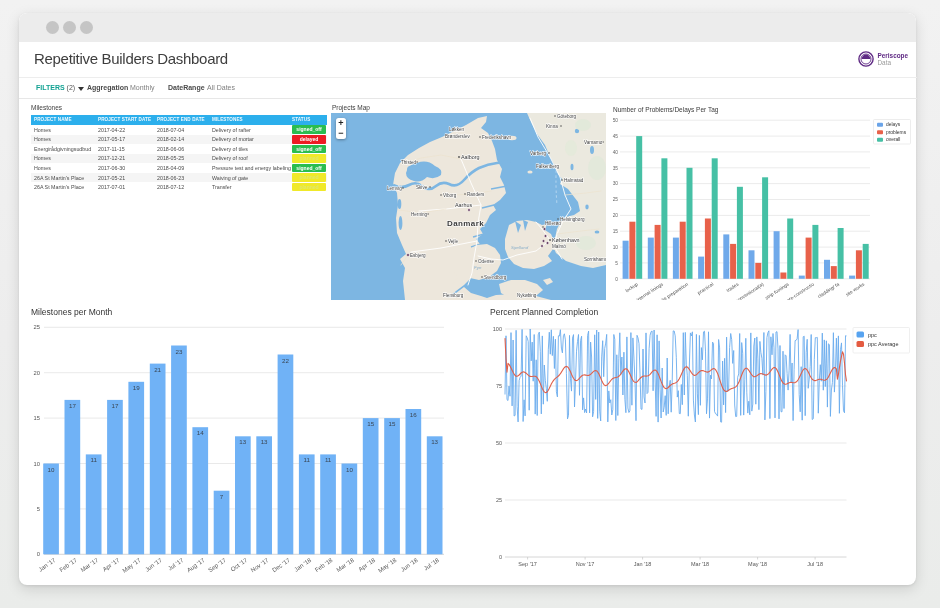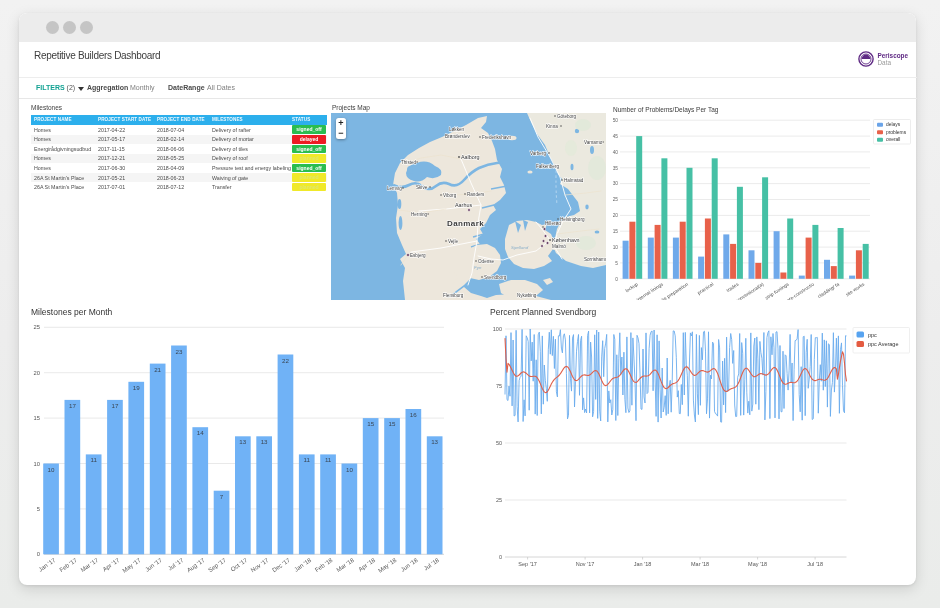--- a/index.html
+++ b/index.html
@@ -1,20 +1,20 @@
 <!DOCTYPE html>
 <html><head><meta charset="utf-8">
 <style>
 * { margin:0; padding:0; box-sizing:border-box; }
 html,body { width:940px; height:608px; font-family:"Liberation Sans", sans-serif; }
 body { background:linear-gradient(180deg,#f2f2f2 0%,#ededed 55%,#eaecea 100%); position:relative; overflow:hidden; }
 #win { position:absolute; left:19px; top:13px; width:897px; height:572px; background:#fff; border-radius:8px; box-shadow:0 4px 14px rgba(0,0,0,0.13), 0 1px 3px rgba(0,0,0,0.08); overflow:hidden; }
 #titlebar { position:absolute; left:0; top:0; right:0; height:29px; background:#ececec; border-radius:8px 8px 0 0; }
 .dot { position:absolute; top:8px; width:13px; height:13px; border-radius:50%; background:#c5c5c5; }
-#hdr-title { position:absolute; left:34px; top:50px; font-size:10px; color:#3e3e3e; letter-spacing:-0.3px; }
+#hdr-title { position:absolute; left:34px; top:50px; font-size:15px; color:#3e3e3e; letter-spacing:-0.3px; }
 #logo { position:absolute; left:856px; top:48px; }
 #filters { position:absolute; left:19px; right:23px; top:77px; height:22px; border-top:1px solid #ededed; border-bottom:1px solid #e7e7e7; }
 #filters .ft { position:absolute; top:6px; font-size:7px; }
 .chip { display:block; height:8.6px; border-radius:1px; color:#fff; font-size:5px; font-weight:bold; text-align:center; line-height:9px; }
 .chip-g { background:#2abd50; }
 .chip-r { background:#ed1c24; }
 .chip-y { background:#f0e92a; color:#e0e86a; }
 #mtable { position:absolute; left:31px; top:114.5px; width:296px; font-size:5.3px; color:#4a4a4a; white-space:nowrap; }
 #mhead { height:10.5px; background:#2cafec; color:rgba(255,255,255,0.92); font-size:4.6px; font-weight:bold; letter-spacing:0.1px; }
 .trow { height:9.57px; }
@@ -411,21 +411,21 @@
 <text transform="translate(266.5,261) rotate(-35)" text-anchor="end" font-size="6" fill="#555">Dec '17</text>
 <text transform="translate(287.8,261) rotate(-35)" text-anchor="end" font-size="6" fill="#555">Jan '18</text>
 <text transform="translate(309.1,261) rotate(-35)" text-anchor="end" font-size="6" fill="#555">Feb '18</text>
 <text transform="translate(330.4,261) rotate(-35)" text-anchor="end" font-size="6" fill="#555">Mar '18</text>
 <text transform="translate(351.7,261) rotate(-35)" text-anchor="end" font-size="6" fill="#555">Apr '18</text>
 <text transform="translate(373.0,261) rotate(-35)" text-anchor="end" font-size="6" fill="#555">May '18</text>
 <text transform="translate(394.3,261) rotate(-35)" text-anchor="end" font-size="6" fill="#555">Jun '18</text>
 <text transform="translate(415.6,261) rotate(-35)" text-anchor="end" font-size="6" fill="#555">Jul '18</text>
 </svg>
 
-<div class="ptitle2" style="left:490px;top:307px;">Percent Planned Svendborg</div>
+<div class="ptitle2" style="left:490px;top:307px;">Percent Planned Completion</div>
 <svg style="position:absolute;left:482px;top:300px;" width="434" height="290" viewBox="0 0 434 290">
 <line x1="23" y1="257.0" x2="364.5" y2="257.0" stroke="#ccc" stroke-width="0.8"></line>
 <text x="20" y="259.0" text-anchor="end" font-size="5.5" fill="#555">0</text>
 <line x1="23" y1="200.0" x2="364.5" y2="200.0" stroke="#e3e3e3" stroke-width="0.8"></line>
 <text x="20" y="202.0" text-anchor="end" font-size="5.5" fill="#555">25</text>
 <line x1="23" y1="143.0" x2="364.5" y2="143.0" stroke="#e3e3e3" stroke-width="0.8"></line>
 <text x="20" y="145.0" text-anchor="end" font-size="5.5" fill="#555">50</text>
 <line x1="23" y1="86.0" x2="364.5" y2="86.0" stroke="#e3e3e3" stroke-width="0.8"></line>
 <text x="20" y="88.0" text-anchor="end" font-size="5.5" fill="#555">75</text>
 <line x1="23" y1="29.0" x2="364.5" y2="29.0" stroke="#e3e3e3" stroke-width="0.8"></line>

